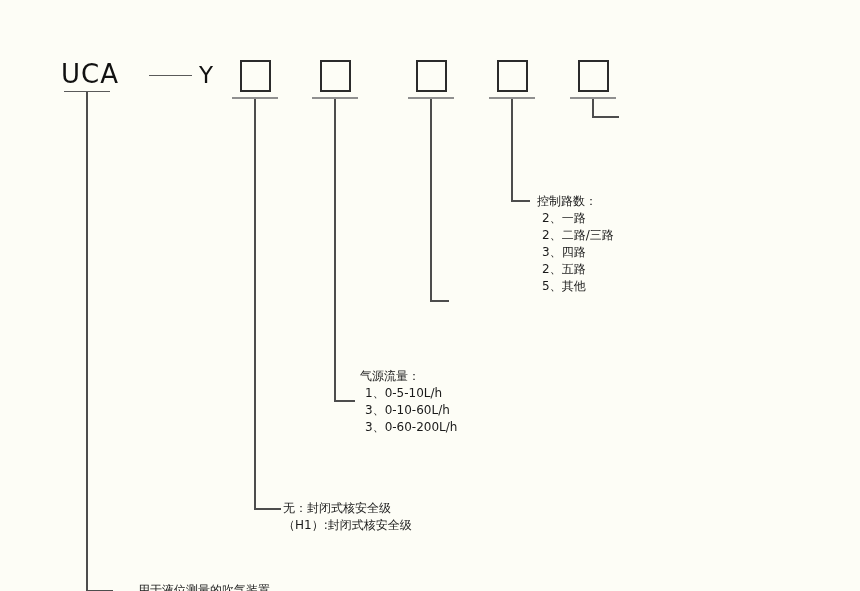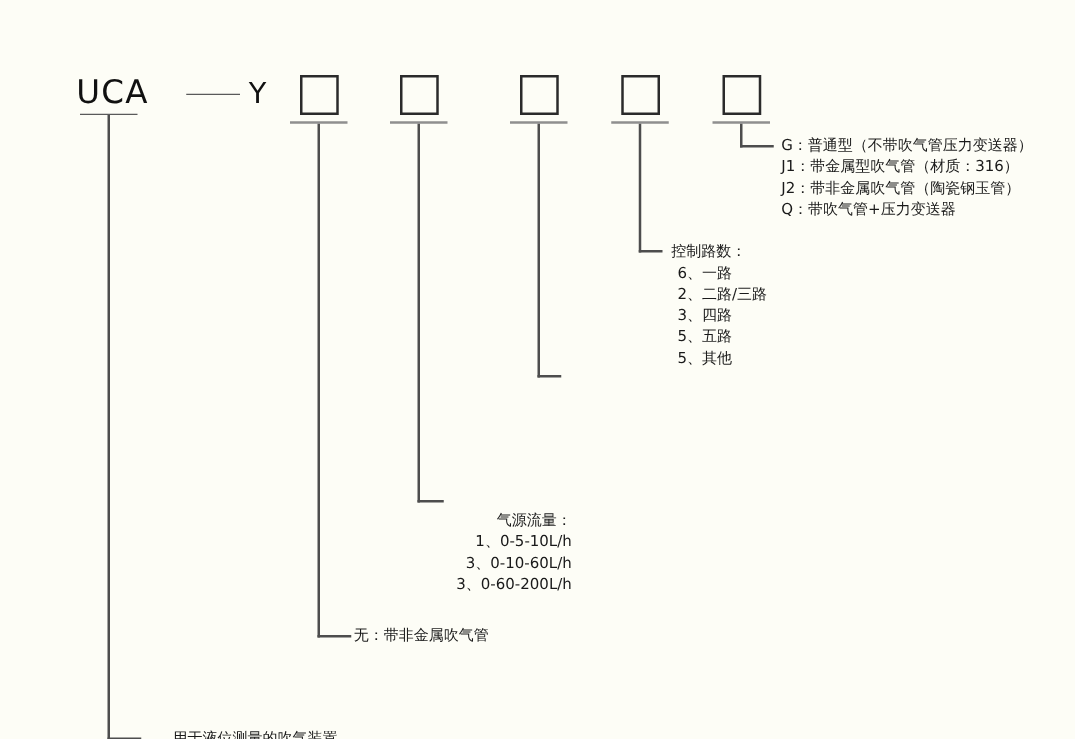--- a/index.html
+++ b/index.html
@@ -92,46 +92,41 @@
   <div class="vl" style="left:511px;top:79px;height:103px;"></div>
   <div class="vl" style="left:592px;top:79px;height:19px;"></div>
 
   <div class="hl" style="left:592px;top:96px;width:27px;"></div>
   <div class="hl" style="left:511px;top:180px;width:19px;"></div>
   <div class="hl" style="left:430px;top:280px;width:19px;"></div>
   <div class="hl" style="left:334px;top:380px;width:21px;"></div>
   <div class="hl" style="left:254px;top:488px;width:27px;"></div>
   <div class="hl" style="left:86px;top:570px;width:27px;"></div>
 
-  <div class="sec" style="left:625px;top:88px;">
-    <div class="ln">G：普通型（不带吹气管压力变送器）</div>
-    <div class="ln">J1：带金属型吹气管（材质：316）</div>
-    <div class="ln">J2：带非金属吹气管（陶瓷钢玉管）</div>
-    <div class="ln">Q：带吹气管+压力变送器</div>
-  </div>
 
   <div class="sec" style="left:537px;top:173px;">
     <div class="title">控制路数：</div>
-    <div class="item">6、一路</div>
+    <div class="item">2、一路</div>
     <div class="item">2、二路/三路</div>
     <div class="item">3、四路</div>
-    <div class="item">5、五路</div>
+    <div class="item">2、五路</div>
     <div class="item">5、其他</div>
   </div>
 
 
-  <div class="sec" style="left:360px;top:388px;text-align:right;">
+  <div class="sec" style="left:360px;top:348px;">
     <div class="title">气源流量：</div>
     <div class="item">1、0-5-10L/h</div>
     <div class="item">3、0-10-60L/h</div>
     <div class="item">3、0-60-200L/h</div>
   </div>
 
   <div class="sec" style="left:283px;top:480px;">
-    <div class="ln">无：带非金属吹气管</div>
+    <div class="ln">无：封闭式核安全级</div>
+    <div class="ln">（H1）:封闭式核安全级</div>
   </div>
 
   <div class="sec" style="left:138px;top:562px;">
     <div class="ln">用于液位测量的吹气装置</div>
   </div>
 
   <div class="bottom-rule"></div>
 
 </div>
 

